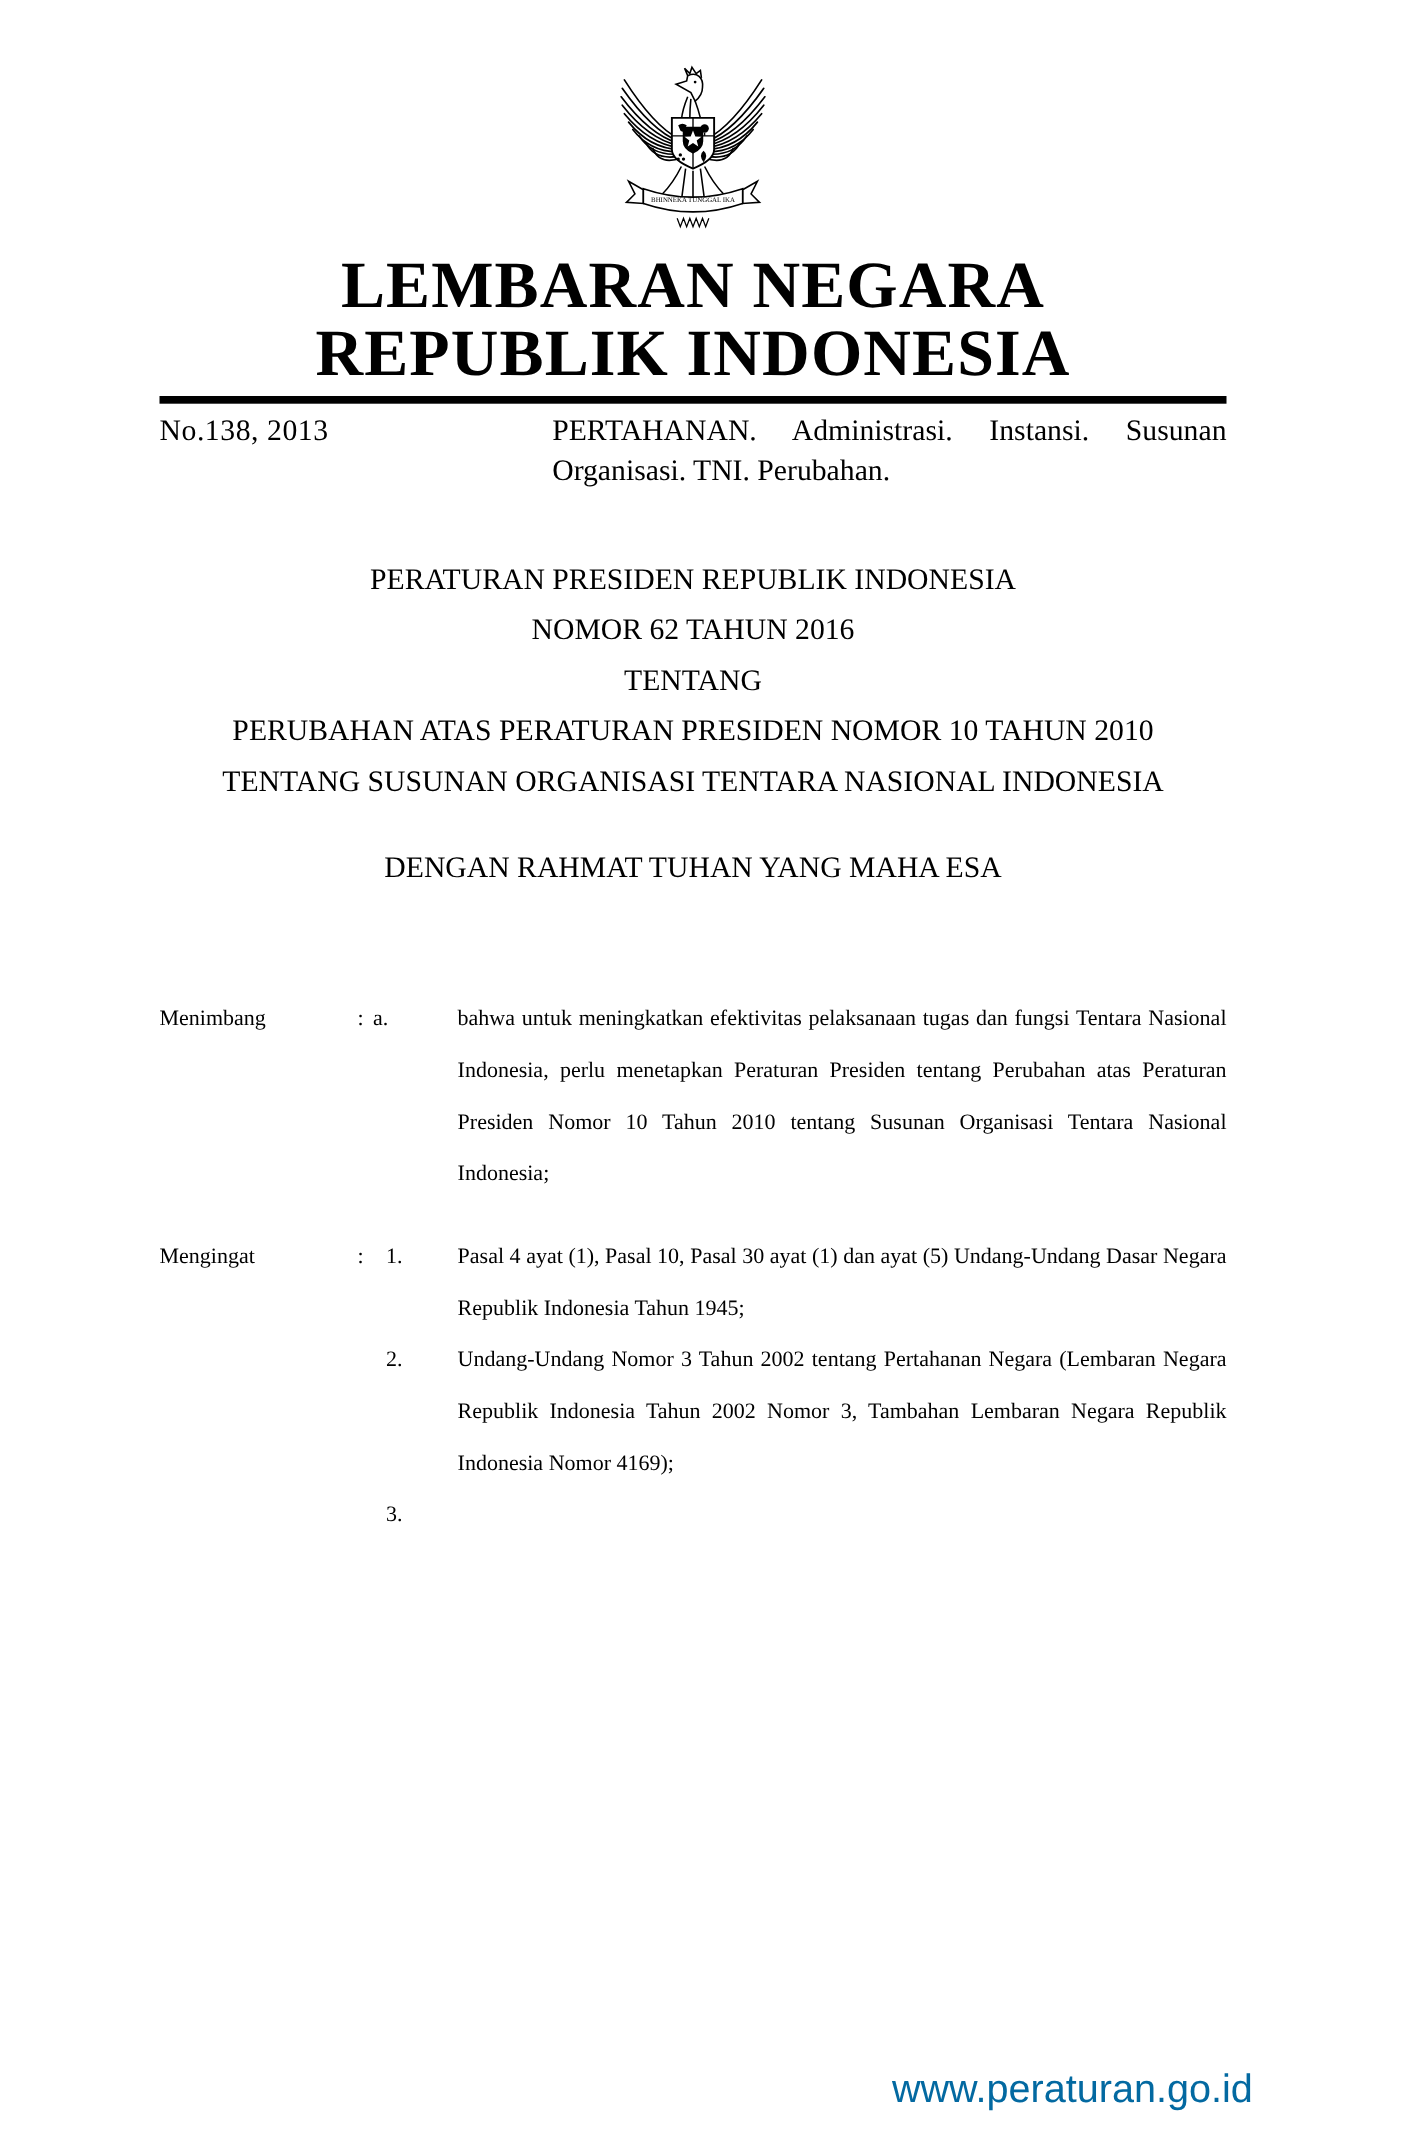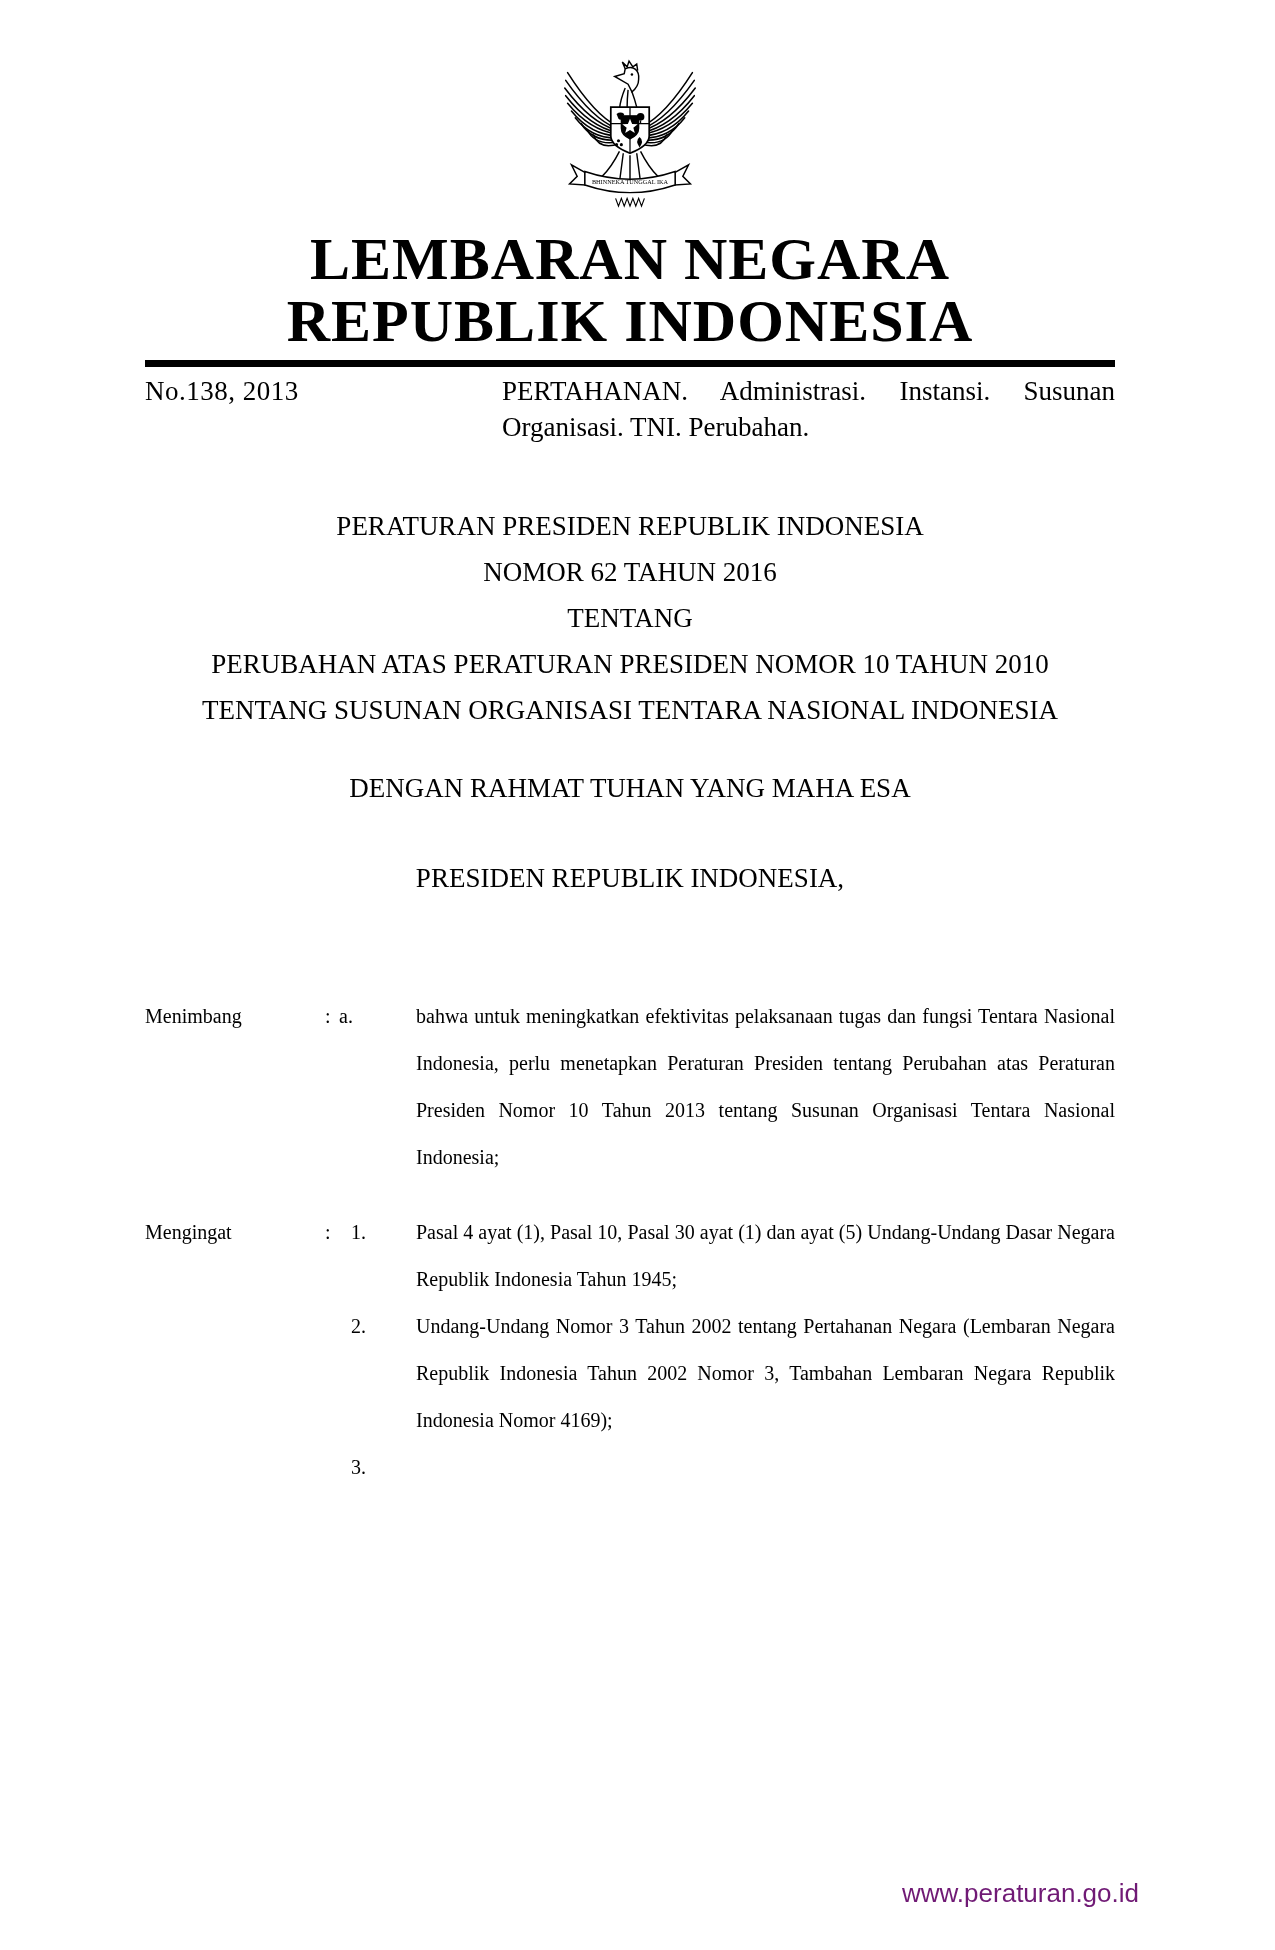--- a/index.html
+++ b/index.html
@@ -30,21 +30,21 @@
     display:grid; grid-template-columns:180px 14px 77px 1fr;
     font-size:20px; line-height:47px; align-items:start;
   }
   .considering { margin-top:92px; }
   .citing { margin-top:28px; }
   .ctext { text-align:justify; }
   .num { padding-left:12px; }
 
   .footer {
     position:absolute; top:1878px; right:45px;
-    font-family:"Liberation Sans", sans-serif; font-size:26px; color:#701a75;
+    font-family:"Liberation Sans", sans-serif; font-size:36px; color:#0369a1;
   }
 </style>
 </head>
 <body>
 
 <div class="page">
   <div class="content">
 
     <svg class="emblem" width="144" height="156" viewBox="0 0 150 160">
       <g fill="none" stroke="#000" stroke-width="1.6" stroke-linecap="round">
@@ -114,28 +114,27 @@
       <div class="docket-subject">PERTAHANAN. Administrasi. Instansi. Susunan Organisasi. TNI. Perubahan.</div>
     </div>
 
     <div class="preamble">
       <div class="title-line">PERATURAN PRESIDEN REPUBLIK INDONESIA</div>
       <div class="title-line">NOMOR 62 TAHUN 2016</div>
       <div class="title-line">TENTANG</div>
       <div class="title-line">PERUBAHAN ATAS PERATURAN PRESIDEN NOMOR 10 TAHUN 2010</div>
       <div class="title-line">TENTANG SUSUNAN ORGANISASI TENTARA NASIONAL INDONESIA</div>
       <div class="title-line invocation">DENGAN RAHMAT TUHAN YANG MAHA ESA</div>
-      <div class="title-line authority">PRESIDEN REPUBLIK INDONESIA,</div>
     </div>
 
     <div class="crow considering">
       <div>Menimbang</div>
       <div>:</div>
       <div>a.</div>
-      <div class="ctext">bahwa untuk meningkatkan efektivitas pelaksanaan tugas dan fungsi Tentara Nasional Indonesia, perlu menetapkan Peraturan Presiden tentang Perubahan atas Peraturan Presiden Nomor 10 Tahun 2013 tentang Susunan Organisasi Tentara Nasional Indonesia;</div>
+      <div class="ctext">bahwa untuk meningkatkan efektivitas pelaksanaan tugas dan fungsi Tentara Nasional Indonesia, perlu menetapkan Peraturan Presiden tentang Perubahan atas Peraturan Presiden Nomor 10 Tahun 2010 tentang Susunan Organisasi Tentara Nasional Indonesia;</div>
     </div>
 
     <div class="citing">
       <div class="crow">
         <div>Mengingat</div>
         <div>:</div>
         <div class="num">1.</div>
         <div class="ctext">Pasal 4 ayat (1), Pasal 10, Pasal 30 ayat (1) dan ayat (5) Undang-Undang Dasar Negara Republik Indonesia Tahun 1945;</div>
       </div>
       <div class="crow">

